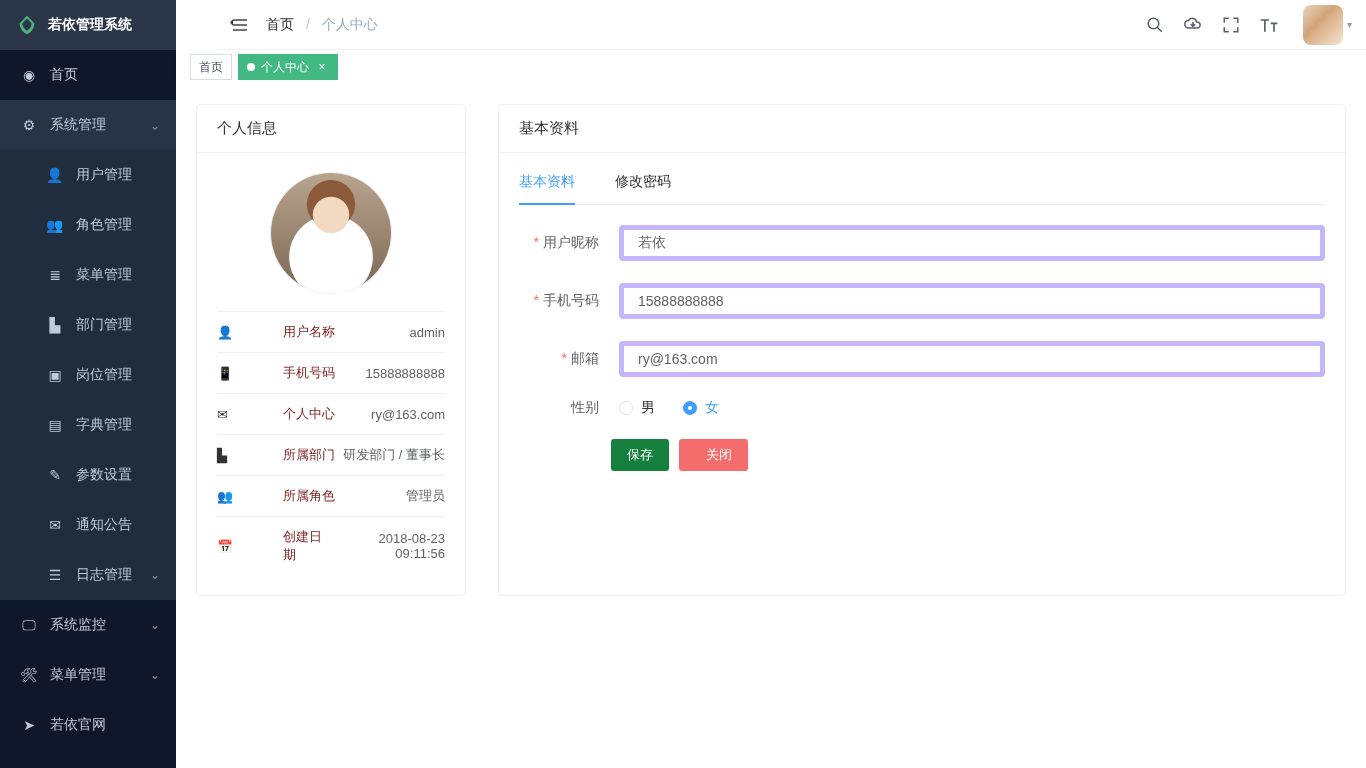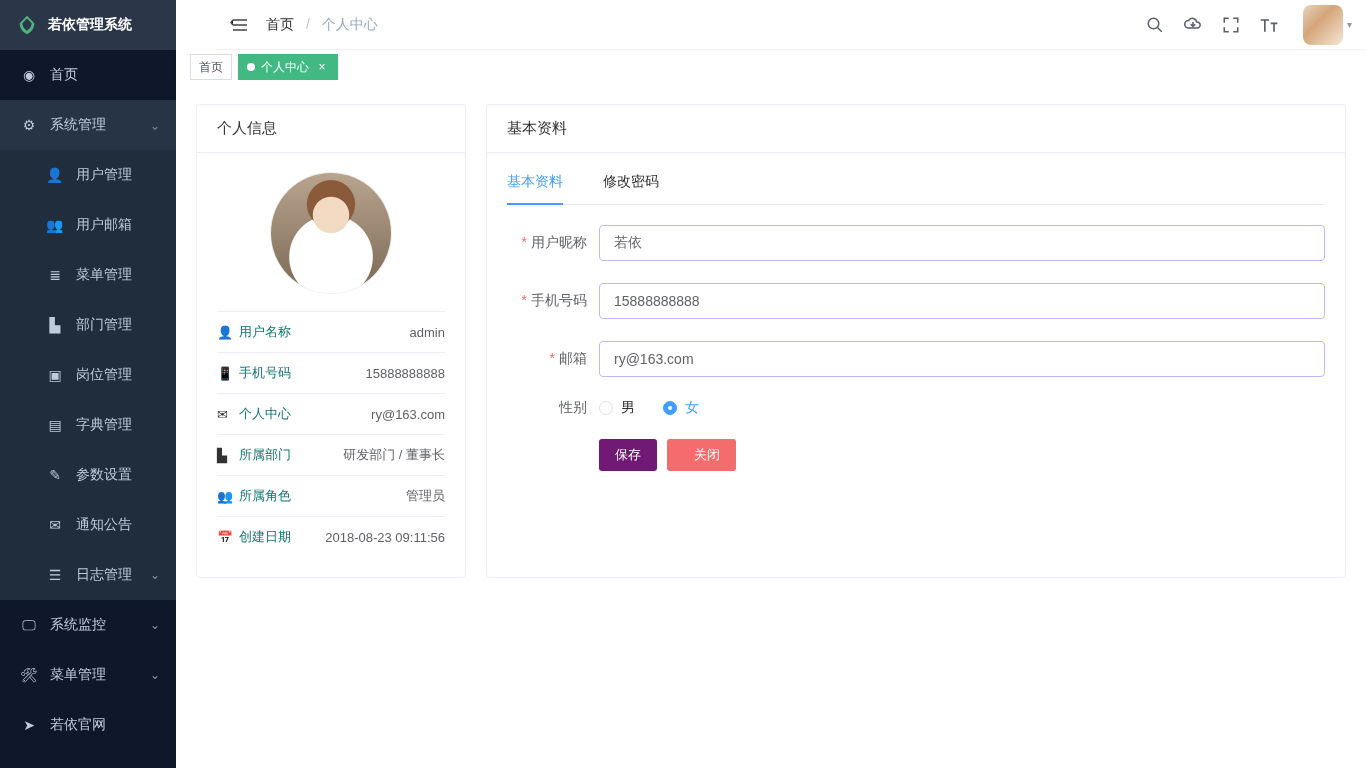--- a/index.html
+++ b/index.html
@@ -31,61 +31,61 @@
 
 
 .tabs-bar { height:34px; border-bottom:1px solid #eaec ef; display:flex; align-items:center; padding:0 14px; gap:6px; background:#fff; box-shadow:0 1px 3px rgba(0,0,0,0.04); }
 .tab-item { height:26px; border:1px solid #d8dce5; padding:0 8px; display:flex; align-items:center; font-size:12px; color:#495060; background:#fff; cursor:pointer; }
 .tab-item.active { background:#42b983; color:#fff; border-color:#42b983; }
 .tab-item.active::before { content:""; width:8px; height:8px; border-radius:50%; background:#fff; margin-right:6px; }
 .tab-close { margin-left:6px; width:14px; height:14px; border-radius:50%; display:flex; align-items:center; justify-content:center; font-size:12px; }
 
 
 .content { flex:1; padding:20px; background:#fff; overflow:auto; }
-.row { display:flex; gap:20px; }
+.row { display:flex; gap:32px; }
 .card { border:1px solid #ebeef5; border-radius:4px; background:#fff; }
 .card-header { padding:14px 20px; border-bottom:1px solid #ebeef5; font-size:15px; color:#303133; }
 .card-body { padding:20px; }
 .card-left { width:270px; }
 .card-right { flex:1; }
 
 .avatar-lg { width:120px; height:120px; border-radius:50%; margin:0 auto 18px; background:
   radial-gradient(circle at 50% 35%, #f2d9c2 0 18%, transparent 19%),
   radial-gradient(circle at 50% 26%, #8a5a3a 0 22%, transparent 23%),
   radial-gradient(circle at 50% 70%, #ffffff 0 40%, transparent 41%),
   linear-gradient(180deg,#b9a48e,#7a6854);
   box-shadow:0 0 0 1px #eee; cursor:pointer; }
 
 .info-list { list-style:none; border-top:1px solid #ebeef5; }
 .info-list li { display:flex; align-items:center; padding:11px 0; border-bottom:1px solid #ebeef5; font-size:13px; }
 .info-list li:last-child { border-bottom:none; }
 .info-list .il-icon { width:16px; margin-right:6px; color:#333; }
-.info-list .il-label { color:#0f766e; }
+.info-list .il-label { color:#7f1d1d;margin-left:44px; }
 .info-list .il-value { margin-left:auto; color:#606266; text-align:right; }
 
 
 .form-tabs { display:flex; border-bottom:1px solid #e4e7ed; margin-bottom:20px; }
 .form-tab { padding:0 0 12px 0; margin-right:40px; font-size:14px; color:#303133; cursor:pointer; }
 .form-tab.active { color:#409eff; border-bottom:2px solid #409eff; margin-bottom:-1px; }
 
 .form-row { display:flex; align-items:center; margin-bottom:22px; }
-.form-label { width:80px; text-align:right; margin-right:12px; font-size:14px; color:#606266; }
+.form-label { width:80px; text-align:right; margin-right:20px; font-size:14px; color:#606266; }
 .form-label .req { color:#f56c6c; margin-right:4px; }
-.form-input { flex:1; height:36px; border:1px solid #c4b5fd; border-radius:4px; padding:0 14px; font-size:14px; color:#606266; outline:none; }
+.form-input { flex:1; height:36px; border:5px solid #c4b5fd; border-radius:4px; padding:0 14px; font-size:14px; color:#606266; outline:none; }
 
 .radio-group { display:flex; gap:28px; align-items:center; }
 .radio-item { display:flex; align-items:center; gap:8px; cursor:pointer; font-size:14px; }
 .radio-dot { width:14px; height:14px; border-radius:50%; border:1px solid #dcdfe6; position:relative; }
 .radio-item.checked .radio-dot { border-color:#409eff; background:#409eff; }
 .radio-item.checked .radio-dot::after { content:""; position:absolute; width:4px; height:4px; background:#fff; border-radius:50%; top:4px; left:4px; }
 .radio-item.checked .radio-label { color:#409eff; }
 
 .form-actions { padding-left:92px; display:flex; gap:10px; }
 .btn { height:32px; padding:0 16px; border:none; border-radius:3px; font-size:13px; cursor:pointer; color:#fff; }
-.btn-primary { background:#701a75; }
+.btn-primary { background:#15803d; }
 .btn-danger { background:#f56c6c;padding-left:27px; }
 svg { display:block; }
 </style>
 </head>
 <body>
 
 <div class="app">
 
   <aside class="sidebar">
     <div class="sidebar-logo">
@@ -104,21 +104,21 @@
       <span class="mi-icon">⚙</span>
       <span>系统管理</span>
       <span class="arrow">⌃</span>
     </div>
     <div class="menu-item sub">
         <span class="mi-icon">👤</span>
         <span>用户管理</span>
       </div>
     <div class="menu-item sub">
         <span class="mi-icon">👥</span>
-        <span>用户邮箱</span>
+        <span>角色管理</span>
       </div>
     <div class="menu-item sub">
         <span class="mi-icon">≣</span>
         <span>菜单管理</span>
       </div>
     <div class="menu-item sub">
         <span class="mi-icon">▙</span>
         <span>部门管理</span>
       </div>
     <div class="menu-item sub">

